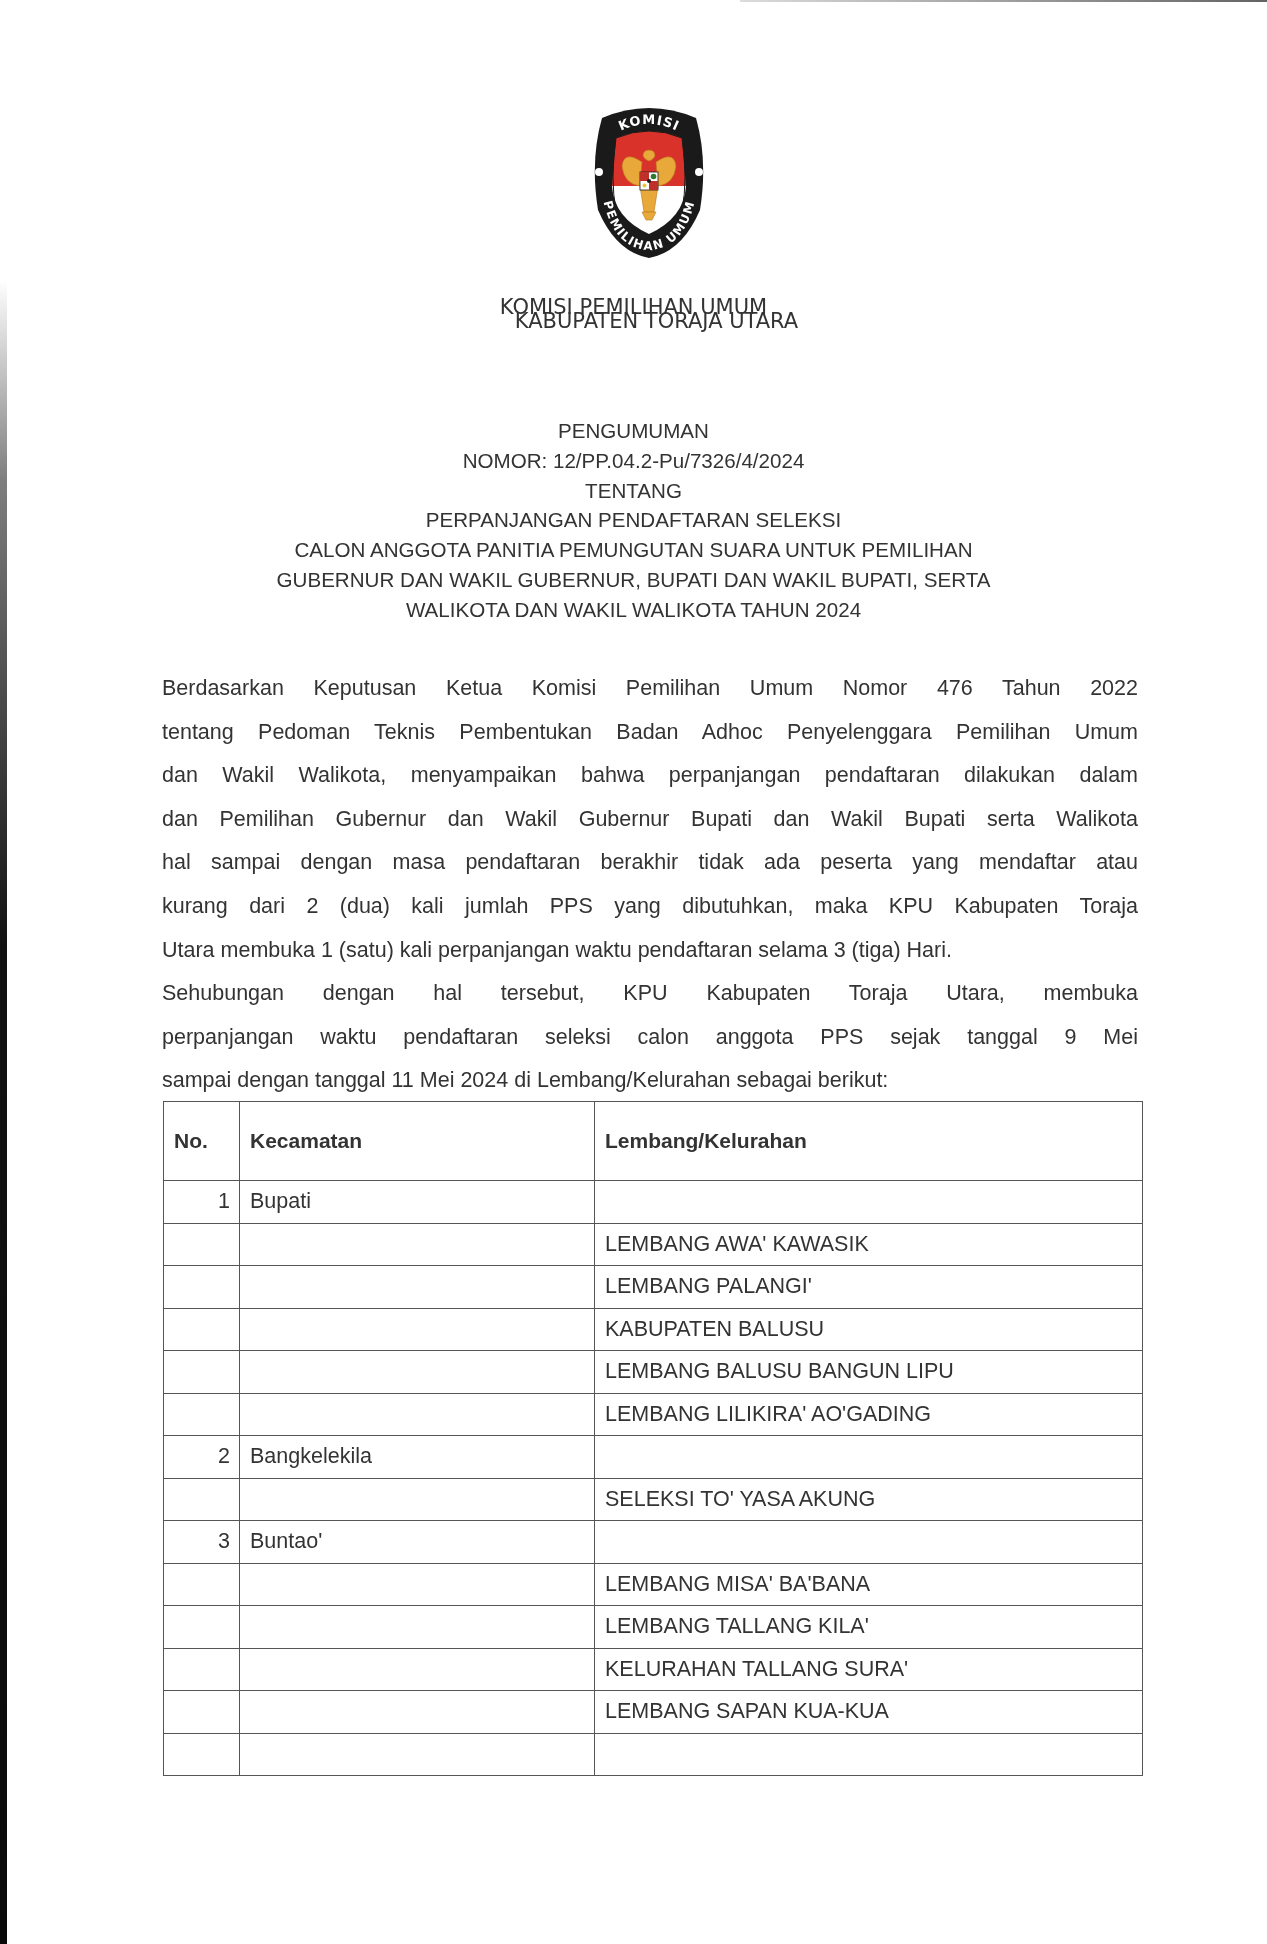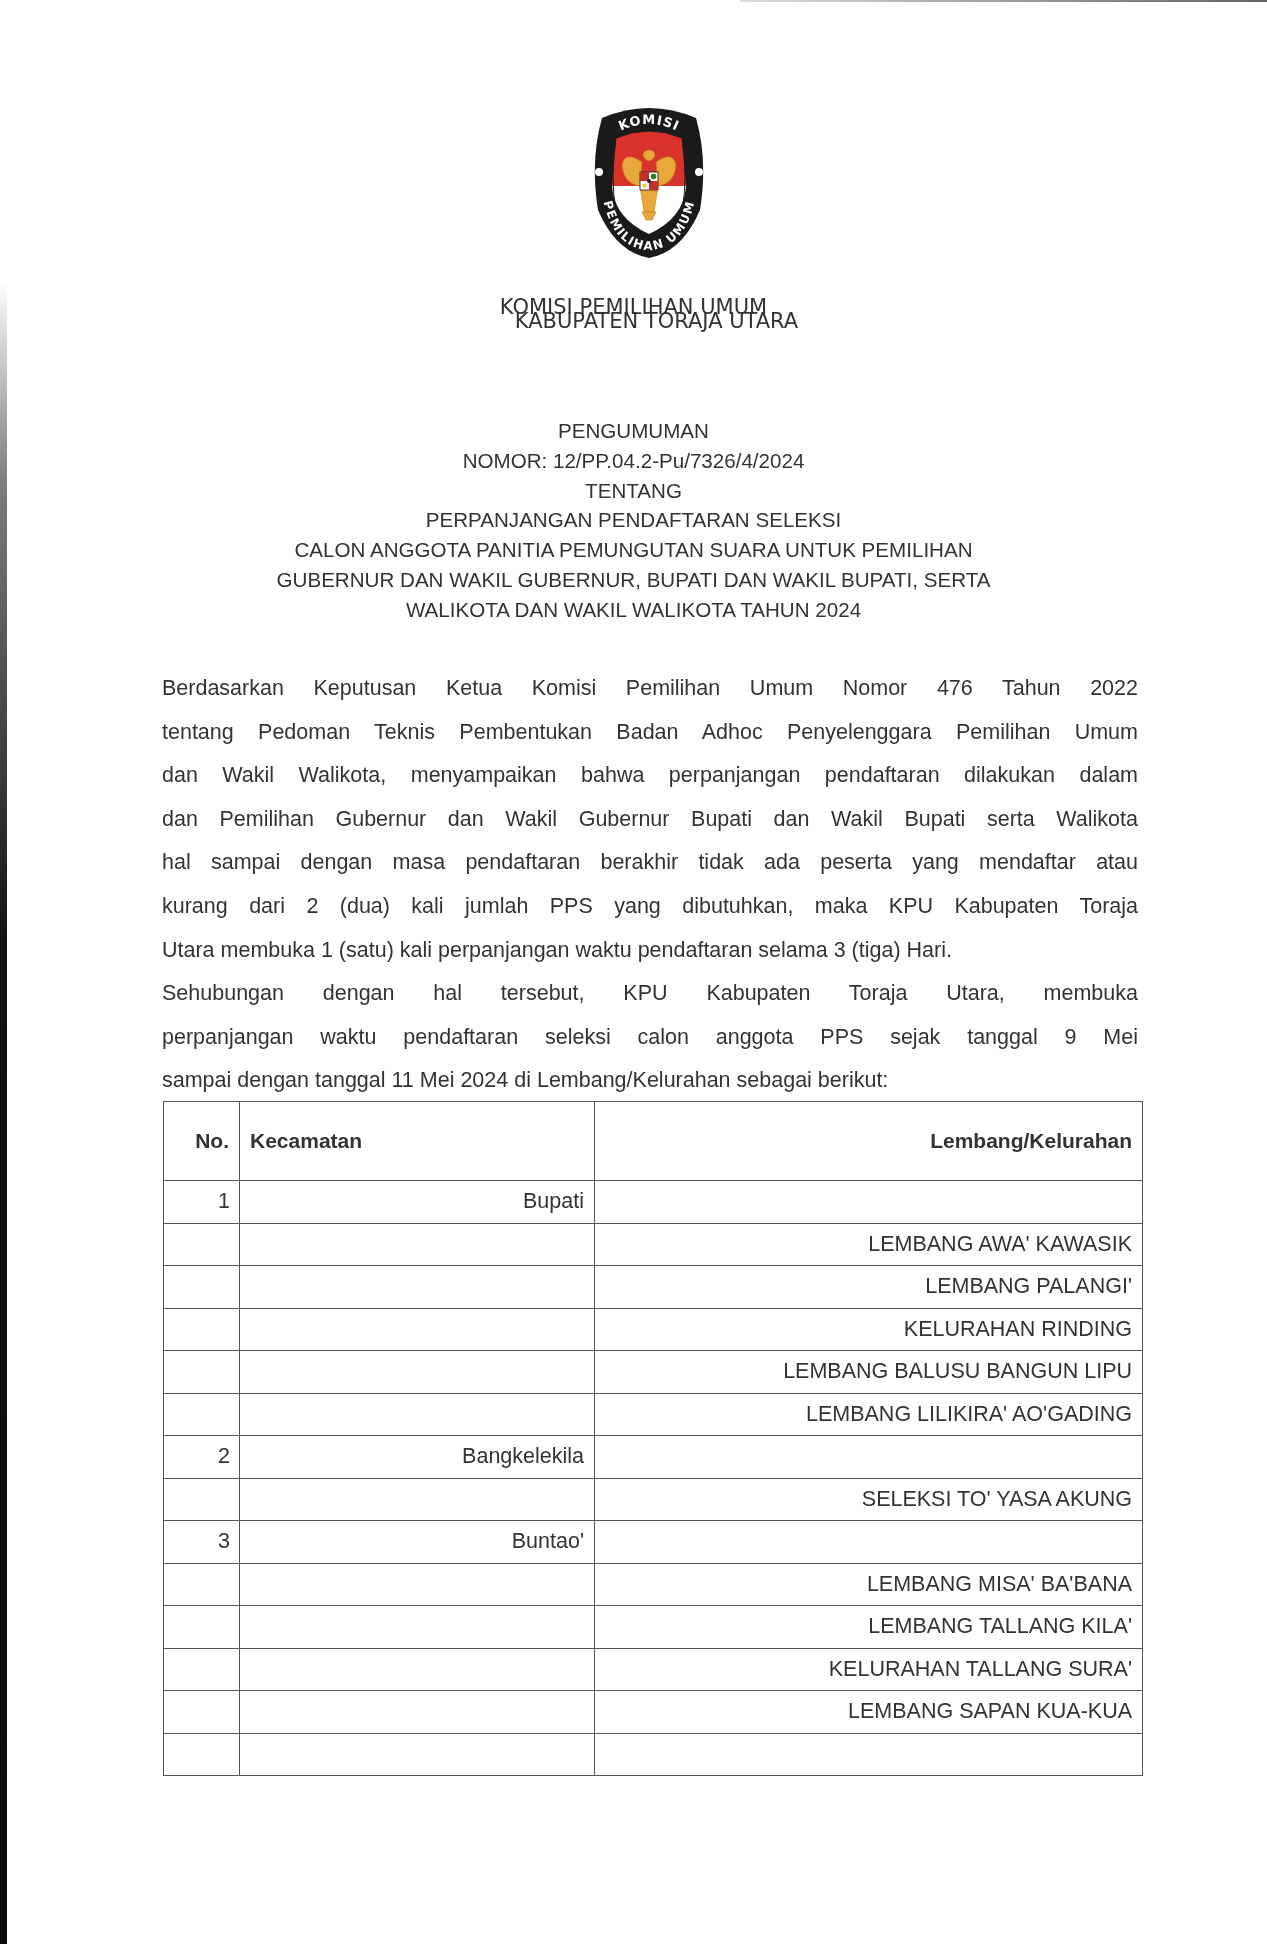--- a/index.html
+++ b/index.html
@@ -39,21 +39,21 @@
   .body-text .line.last { text-align-last: left; }
   .doc-table {
     position: absolute; left: 163px; top: 1101px; width: 979px;
     border-collapse: collapse; table-layout: fixed;
     font-family: "Liberation Sans", sans-serif; font-size: 21.5px; color: #333;
   }
   .doc-table col.c-no { width: 76px; }
   .doc-table col.c-kec { width: 355px; }
   .doc-table col.c-lem { width: 548px; }
   .doc-table th, .doc-table td {
-    border: 1.5px solid #555; padding: 0 10px; height: 41.5px; vertical-align: middle; text-align: right; font-weight: normal;
+    border: 1.5px solid #555; padding: 0 10px; height: 41.5px; vertical-align: middle; text-align: left; font-weight: normal;
   }
   .doc-table thead th { height: 78px; font-weight: bold; font-size: 21px; }
   .doc-table thead th.h-kec { text-align: left; }
   .doc-table td.no { text-align: right; padding-right: 9px; }
 </style>
 </head>
 <body>
 
 <div class="scan-edge-left"></div>
 <div class="scan-edge-top"></div>
@@ -155,21 +155,21 @@
         <td class="lem">LEMBANG AWA' KAWASIK</td>
       </tr>
       <tr>
         <td class="no"></td>
         <td class="kec"></td>
         <td class="lem">LEMBANG PALANGI'</td>
       </tr>
       <tr>
         <td class="no"></td>
         <td class="kec"></td>
-        <td class="lem">KELURAHAN RINDING</td>
+        <td class="lem">KABUPATEN BALUSU</td>
       </tr>
       <tr>
         <td class="no"></td>
         <td class="kec"></td>
         <td class="lem">LEMBANG BALUSU BANGUN LIPU</td>
       </tr>
       <tr>
         <td class="no"></td>
         <td class="kec"></td>
         <td class="lem">LEMBANG LILIKIRA' AO'GADING</td>

